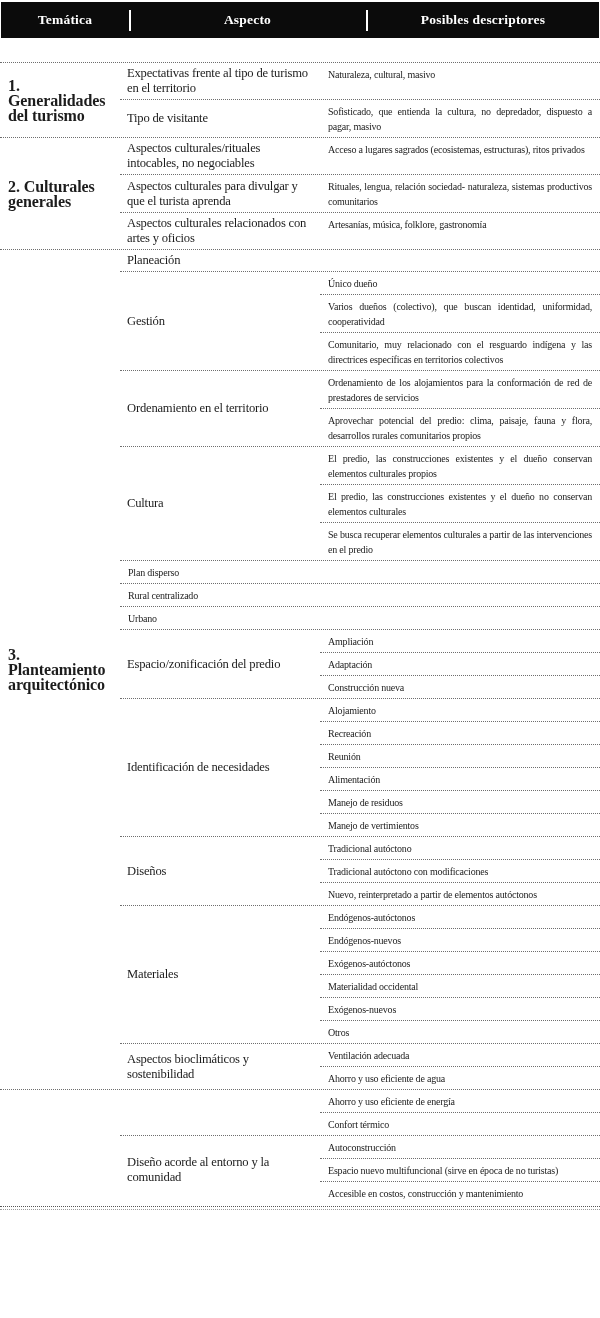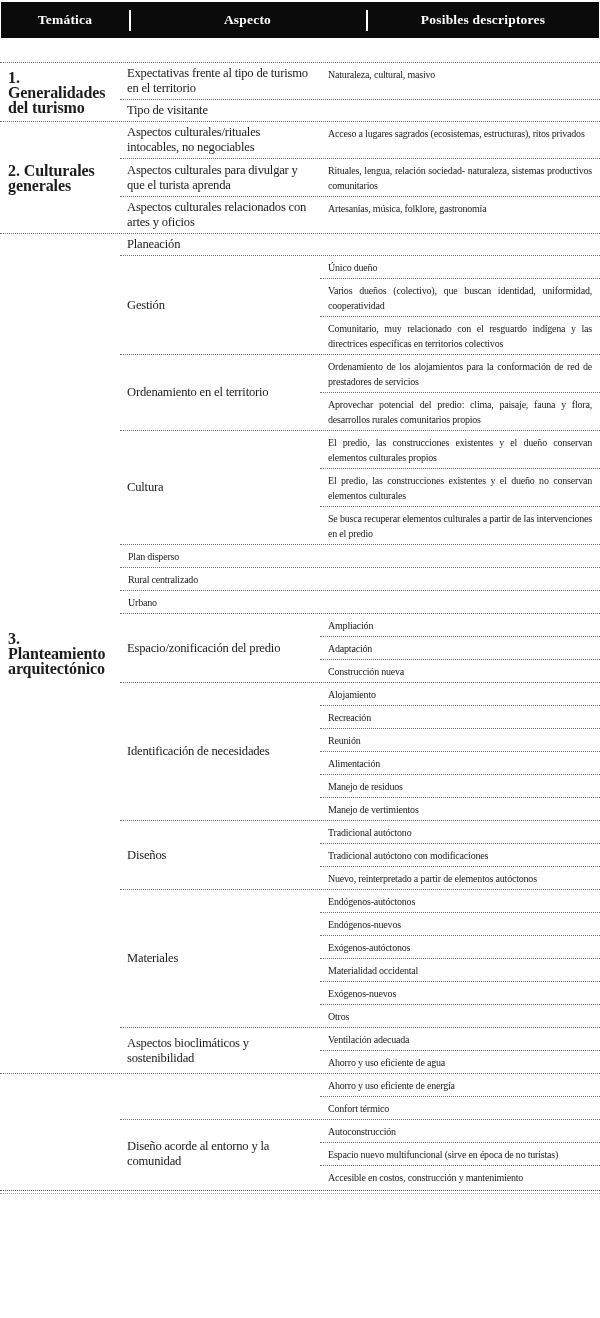--- a/index.html
+++ b/index.html
@@ -71,20 +71,23 @@
               <div>Expectativas frente al tipo de turismo en el territorio</div>
             </div>
             <div class="descs">
               <div class="desc">Naturaleza, cultural, masivo</div>
             </div>
           </div>
           <div class="group bt">
             <div class="aspect-cell">
               <div>Tipo de visitante</div>
             </div>
+            <div class="descs">
+              <div class="desc">Sofisticado, que entienda la cultura, no depredador, dispuesto a pagar, masivo</div>
+            </div>
           </div>
         </div>
       </div>
       <div class="section">
         <div class="theme-cell">
           <div>2. Culturales generales</div>
         </div>
         <div class="groups">
           <div class="group">
             <div class="aspect-cell">

